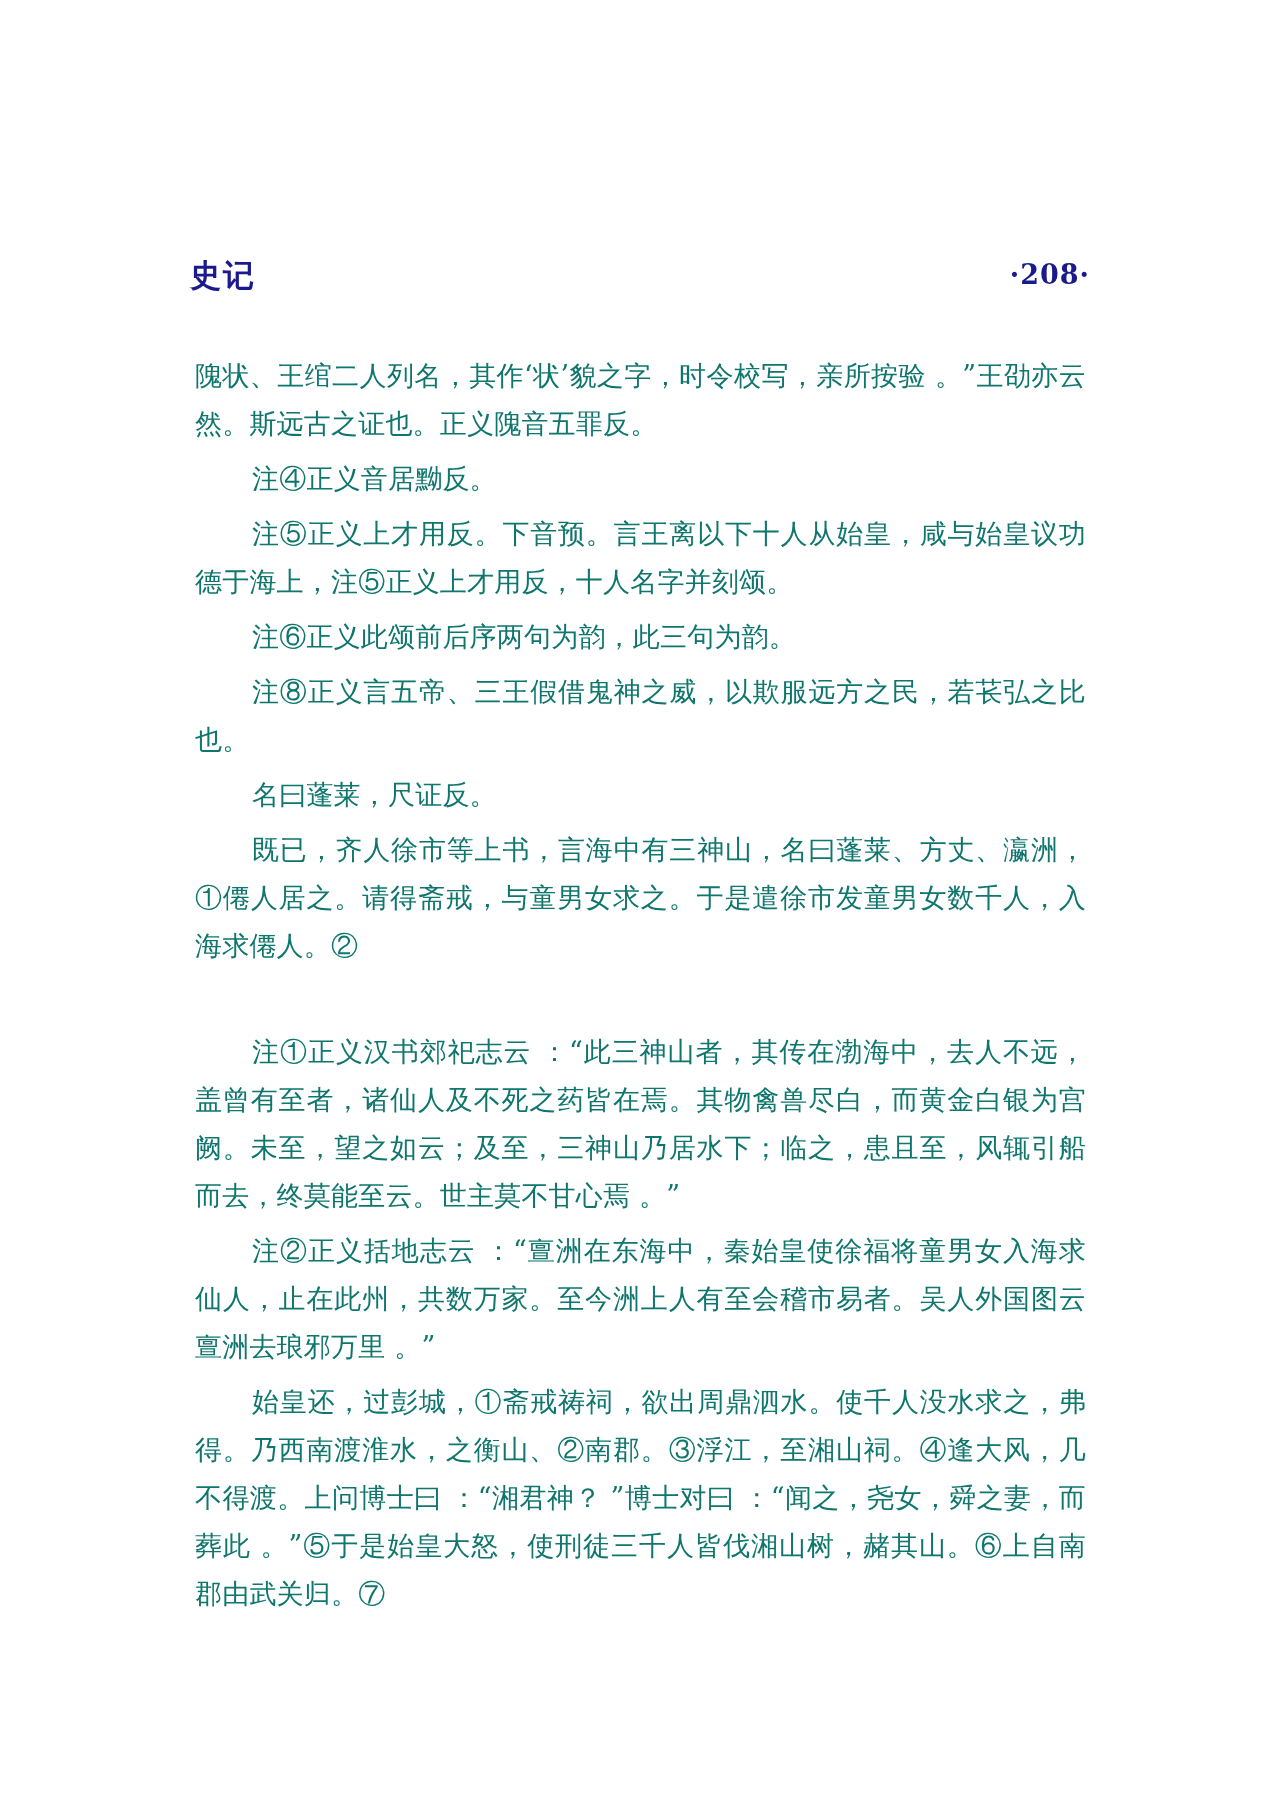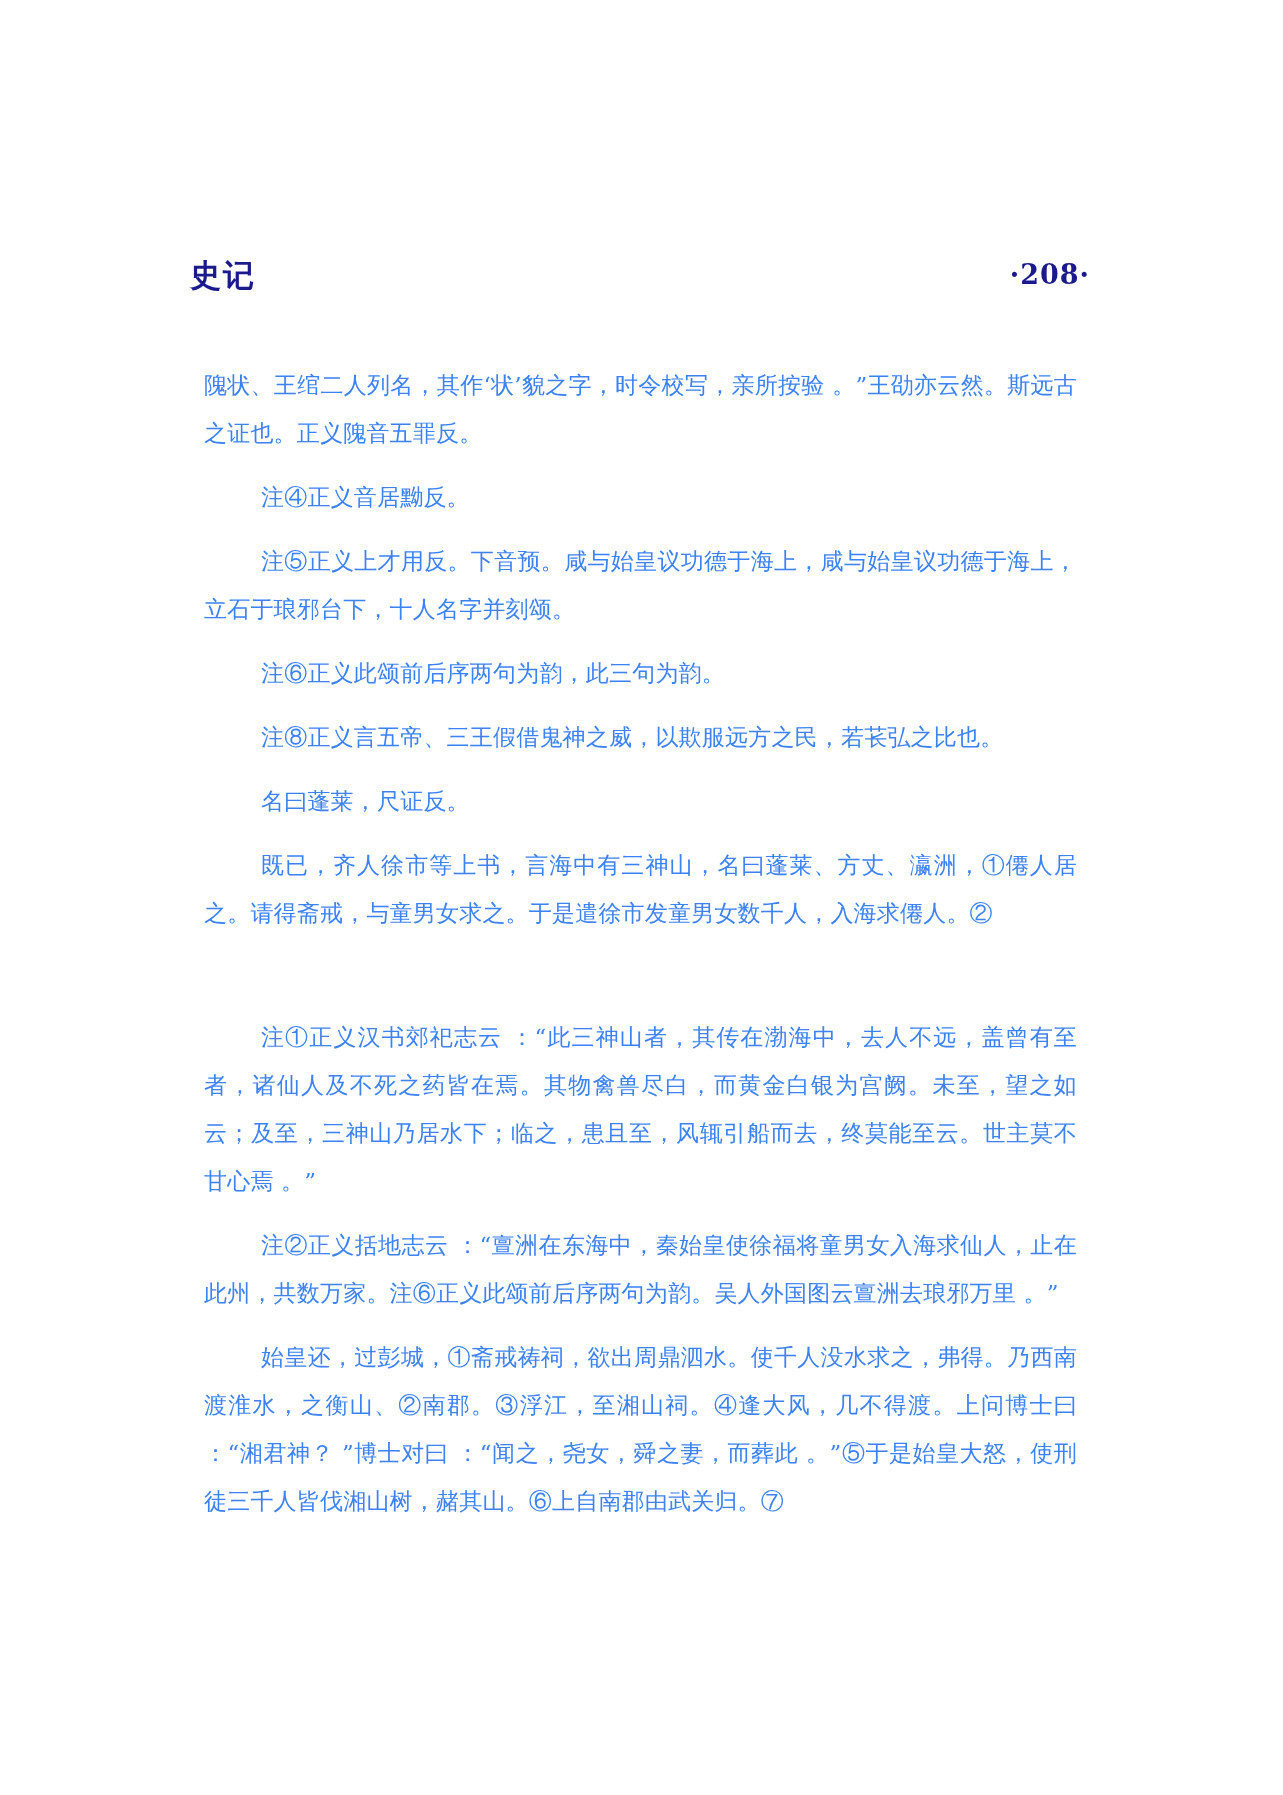--- a/index.html
+++ b/index.html
@@ -51,26 +51,26 @@
     letter-spacing: 1px;
     margin-left: 40px;
   }
   .content {
     position: absolute;
     left: 188px;
     top: 345px;
     width: 905px;
   }
   p {
-    margin: 16px;
-    font-size: 23px;
+    margin: 7px;
+    font-size: 27px;
     line-height: 48px;
     text-align: justify;
     text-justify: inter-ideograph;
-    color: #3b82f6;
+    color: #0f766e;
     letter-spacing: 0.2px;
     font-family: "DejaVu Serif", "Liberation Serif", serif;
   }
   p.indent {
     text-indent: 57px;
   }
   p.bold {
     font-weight: normal;
   }
   .gap {
@@ -83,24 +83,24 @@
 <div class="page">
 
   <div class="header">
     <div class="book-title">史记</div>
     <div class="page-number">·208·</div>
   </div>
 
   <div class="content">
     <p>隗状、王绾二人列名，其作‘状’貌之字，时令校写，亲所按验 。”王劭亦云然。斯远古之证也。正义隗音五罪反。</p>
     <p class="indent">注④正义音居黝反。</p>
-    <p class="indent">注⑤正义上才用反。下音预。咸与始皇议功德于海上，咸与始皇议功德于海上，立石于琅邪台下，十人名字并刻颂。</p>
+    <p class="indent">注⑤正义上才用反。下音预。言王离以下十人从始皇，咸与始皇议功德于海上，注⑤正义上才用反，十人名字并刻颂。</p>
     <p class="indent">注⑥正义此颂前后序两句为韵，此三句为韵。</p>
     <p class="indent">注⑧正义言五帝、三王假借鬼神之威，以欺服远方之民，若苌弘之比也。</p>
     <p class="indent">名曰蓬莱，尺证反。</p>
     <p class="indent">既已，齐人徐市等上书，言海中有三神山，名曰蓬莱、方丈、瀛洲，①僊人居之。请得斋戒，与童男女求之。于是遣徐市发童男女数千人，入海求僊人。②</p>
     <div class="gap"></div>
     <p class="indent bold">注①正义汉书郊祀志云 ：“此三神山者，其传在渤海中，去人不远，盖曾有至者，诸仙人及不死之药皆在焉。其物禽兽尽白，而黄金白银为宫阙。未至，望之如云；及至，三神山乃居水下；临之，患且至，风辄引船而去，终莫能至云。世主莫不甘心焉 。”</p>
-    <p class="indent bold">注②正义括地志云 ：“亶洲在东海中，秦始皇使徐福将童男女入海求仙人，止在此州，共数万家。注⑥正义此颂前后序两句为韵。吴人外国图云亶洲去琅邪万里 。”</p>
+    <p class="indent bold">注②正义括地志云 ：“亶洲在东海中，秦始皇使徐福将童男女入海求仙人，止在此州，共数万家。至今洲上人有至会稽市易者。吴人外国图云亶洲去琅邪万里 。”</p>
     <p class="indent">始皇还，过彭城，①斋戒祷祠，欲出周鼎泗水。使千人没水求之，弗得。乃西南渡淮水，之衡山、②南郡。③浮江，至湘山祠。④逢大风，几不得渡。上问博士曰 ：“湘君神？ ”博士对曰 ：“闻之，尧女，舜之妻，而葬此 。”⑤于是始皇大怒，使刑徒三千人皆伐湘山树，赭其山。⑥上自南郡由武关归。⑦</p>
   </div>
 
 </div>
 
 </body></html>

